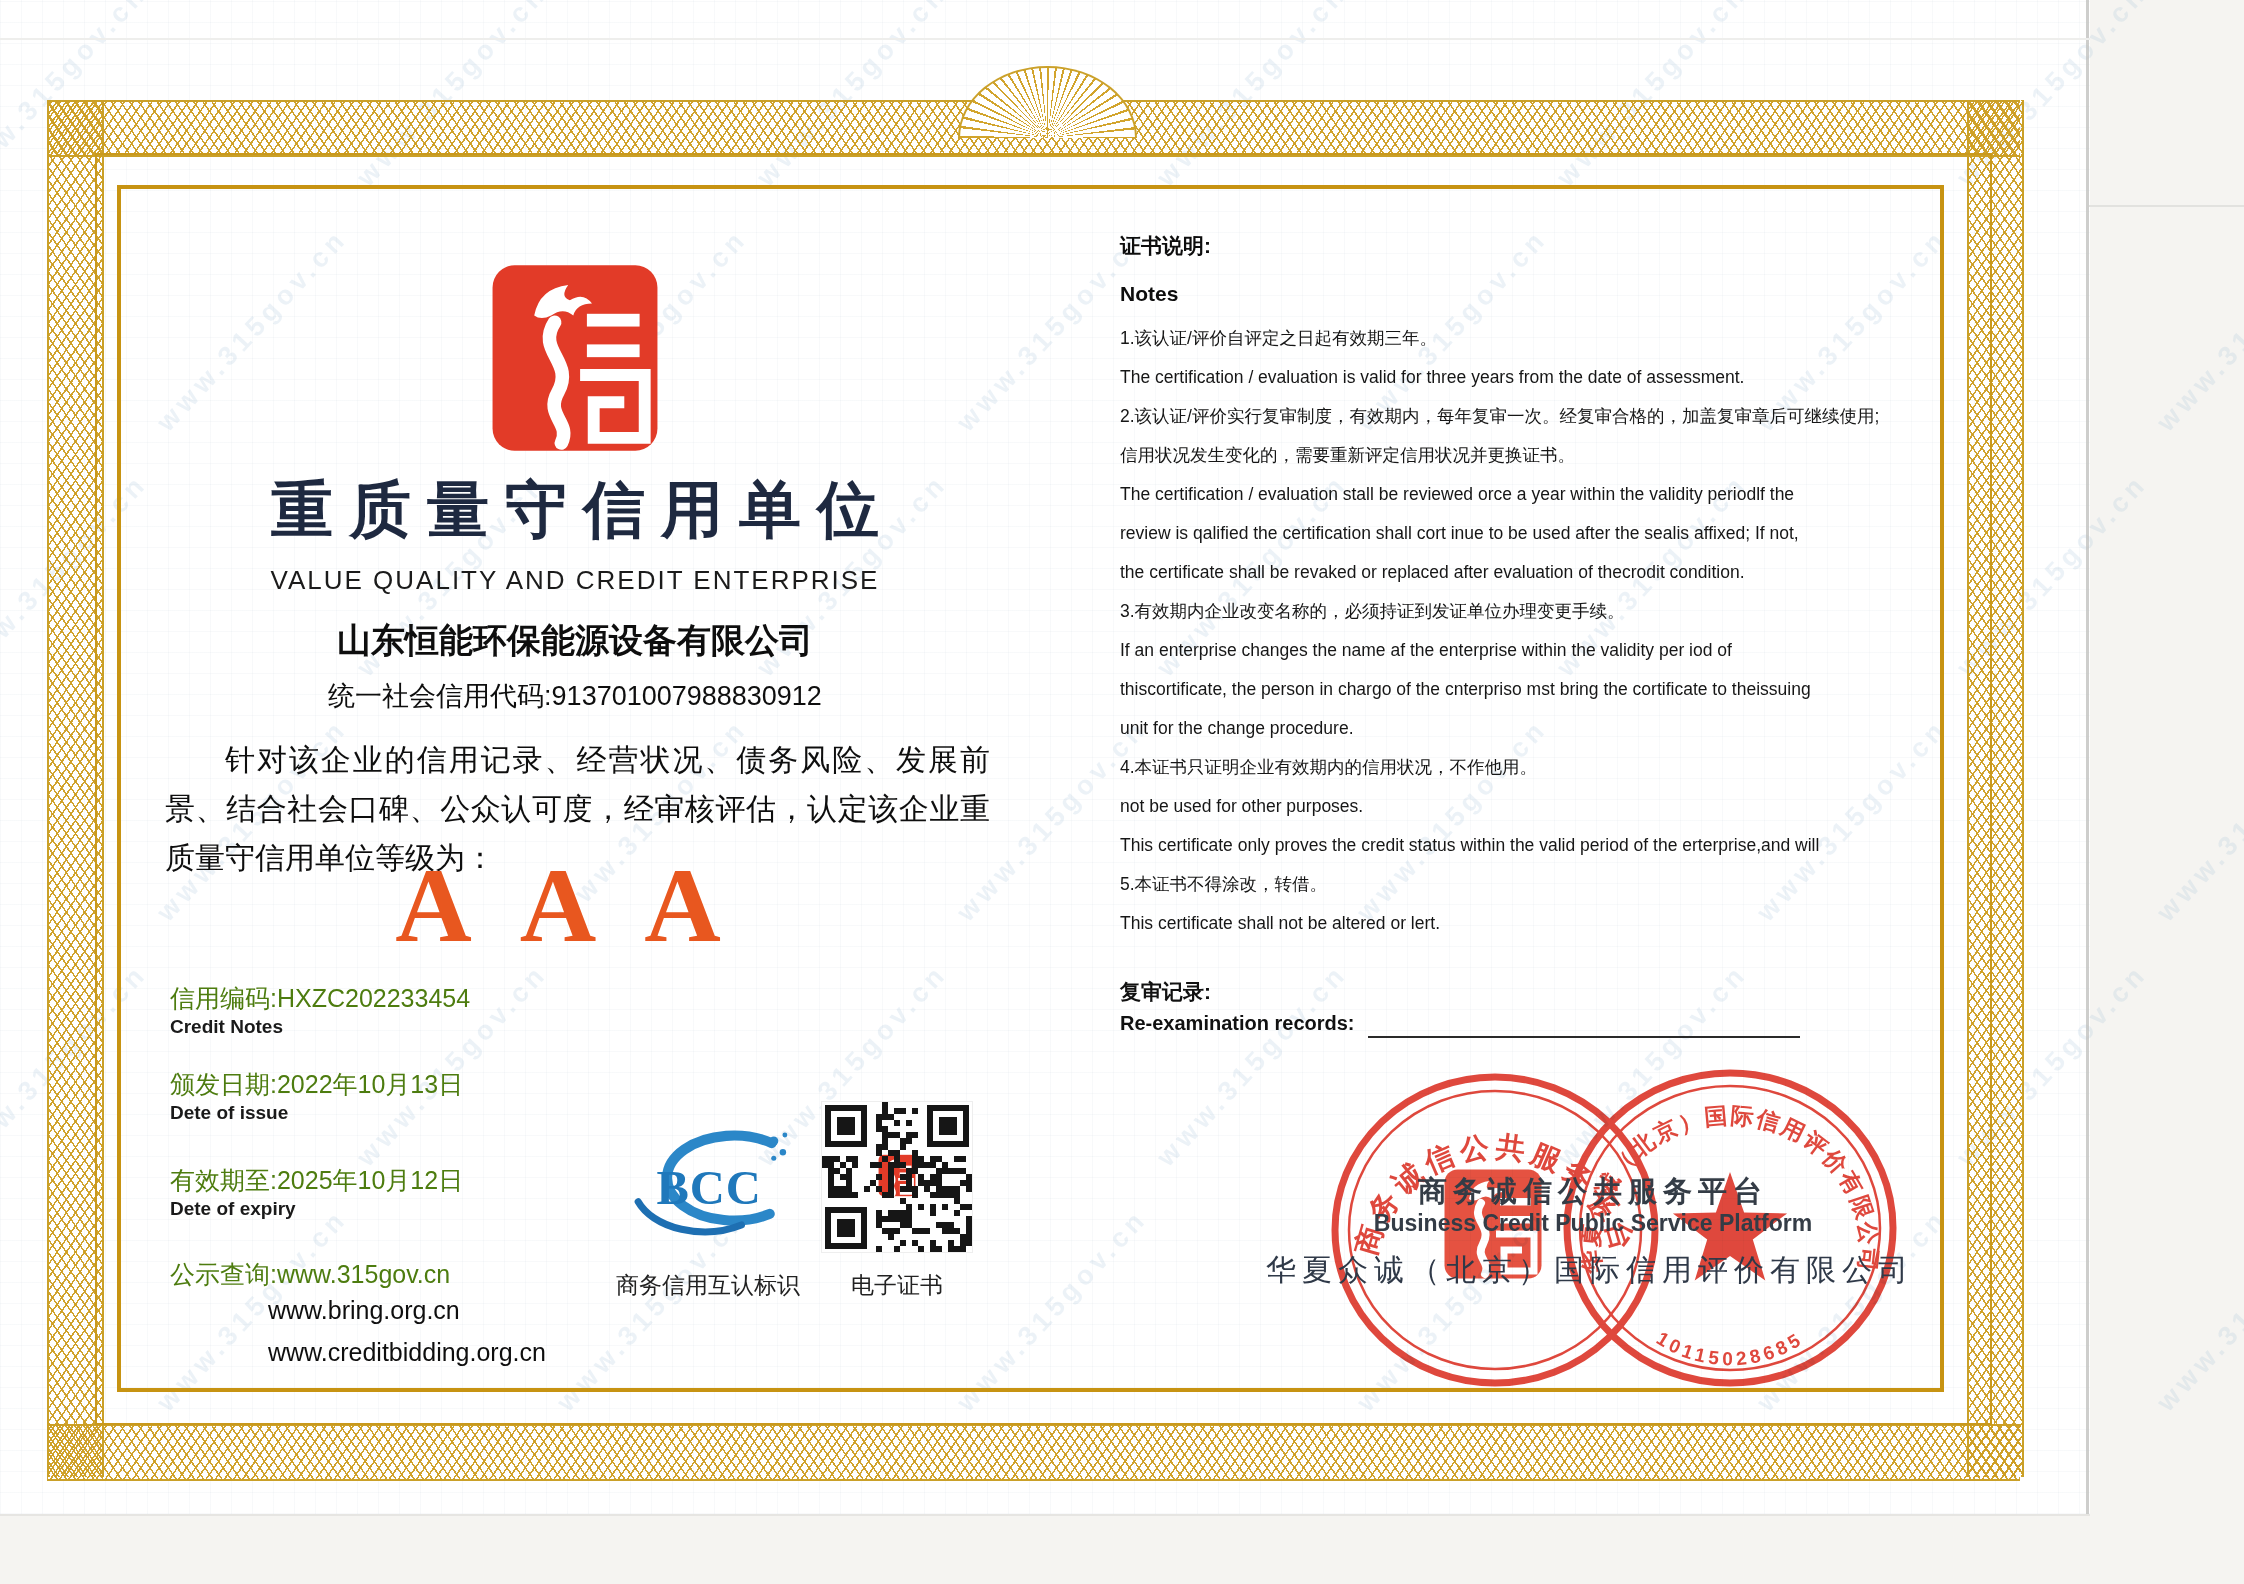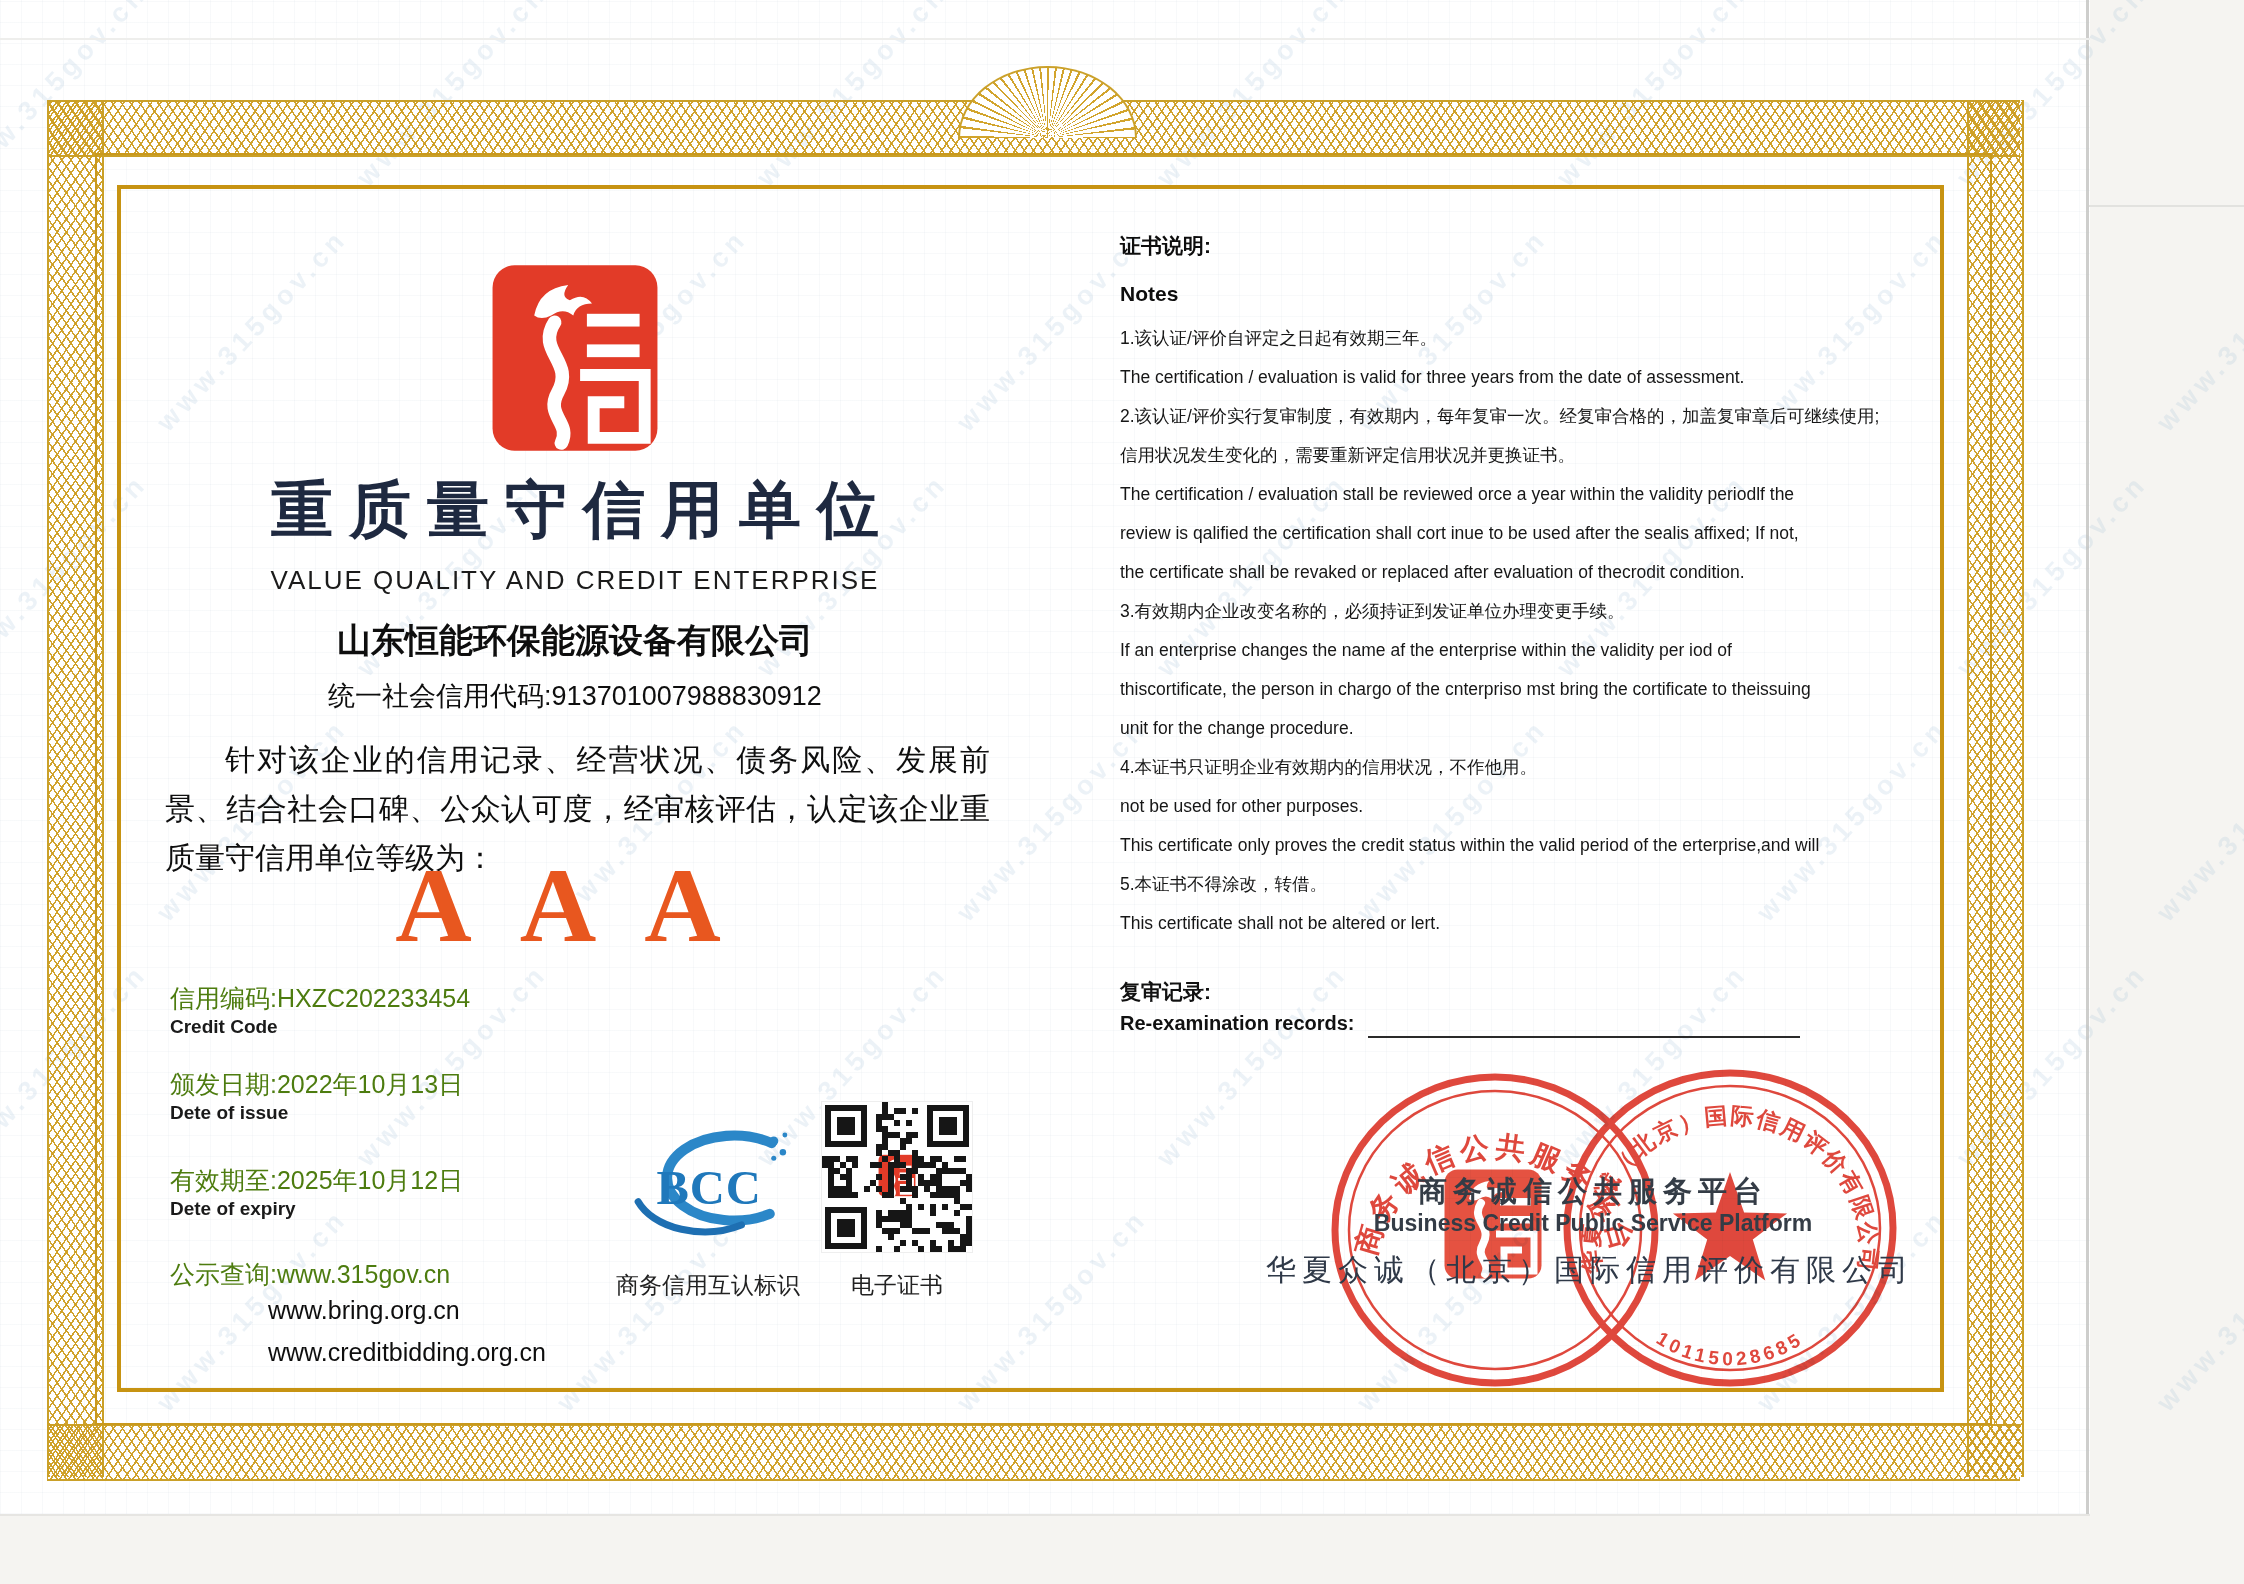--- a/index.html
+++ b/index.html
@@ -160,21 +160,21 @@
   </svg>
 
   <div id="cert-title" class="abs">重质量守信用单位</div>
   <div id="company-name" class="abs">山东恒能环保能源设备有限公司</div>
   <div id="cert-subtitle" class="abs">VALUE QUALITY AND CREDIT ENTERPRISE</div>
   <div id="uscc" class="abs">统一社会信用代码:913701007988830912</div>
   <div id="statement" class="abs">针对该企业的信用记录、经营状况、债务风险、发展前景、结合社会口碑、公众认可度，经审核评估，认定该企业重质量守信用单位等级为：</div>
   <div id="grade" class="abs">AAA</div>
 
   <div id="credit-code" class="abs label-cn">信用编码:HXZC202233454</div>
-  <div id="credit-code-en" class="abs label-en">Credit Code</div>
+  <div id="credit-code-en" class="abs label-en">Credit Notes</div>
   <div id="issue-date" class="abs label-cn">颁发日期:2022年10月13日</div>
   <div id="issue-date-en" class="abs label-en">Dete of issue</div>
   <div id="expiry-date" class="abs label-cn">有效期至:2025年10月12日</div>
   <div id="expiry-date-en" class="abs label-en">Dete of expiry</div>
   <div id="query-line" class="abs label-cn">公示查询:www.315gov.cn</div>
   <div id="query-urls" class="abs">
       <div>www.bring.org.cn</div>
       <div>www.creditbidding.org.cn</div>
     </div>
 

